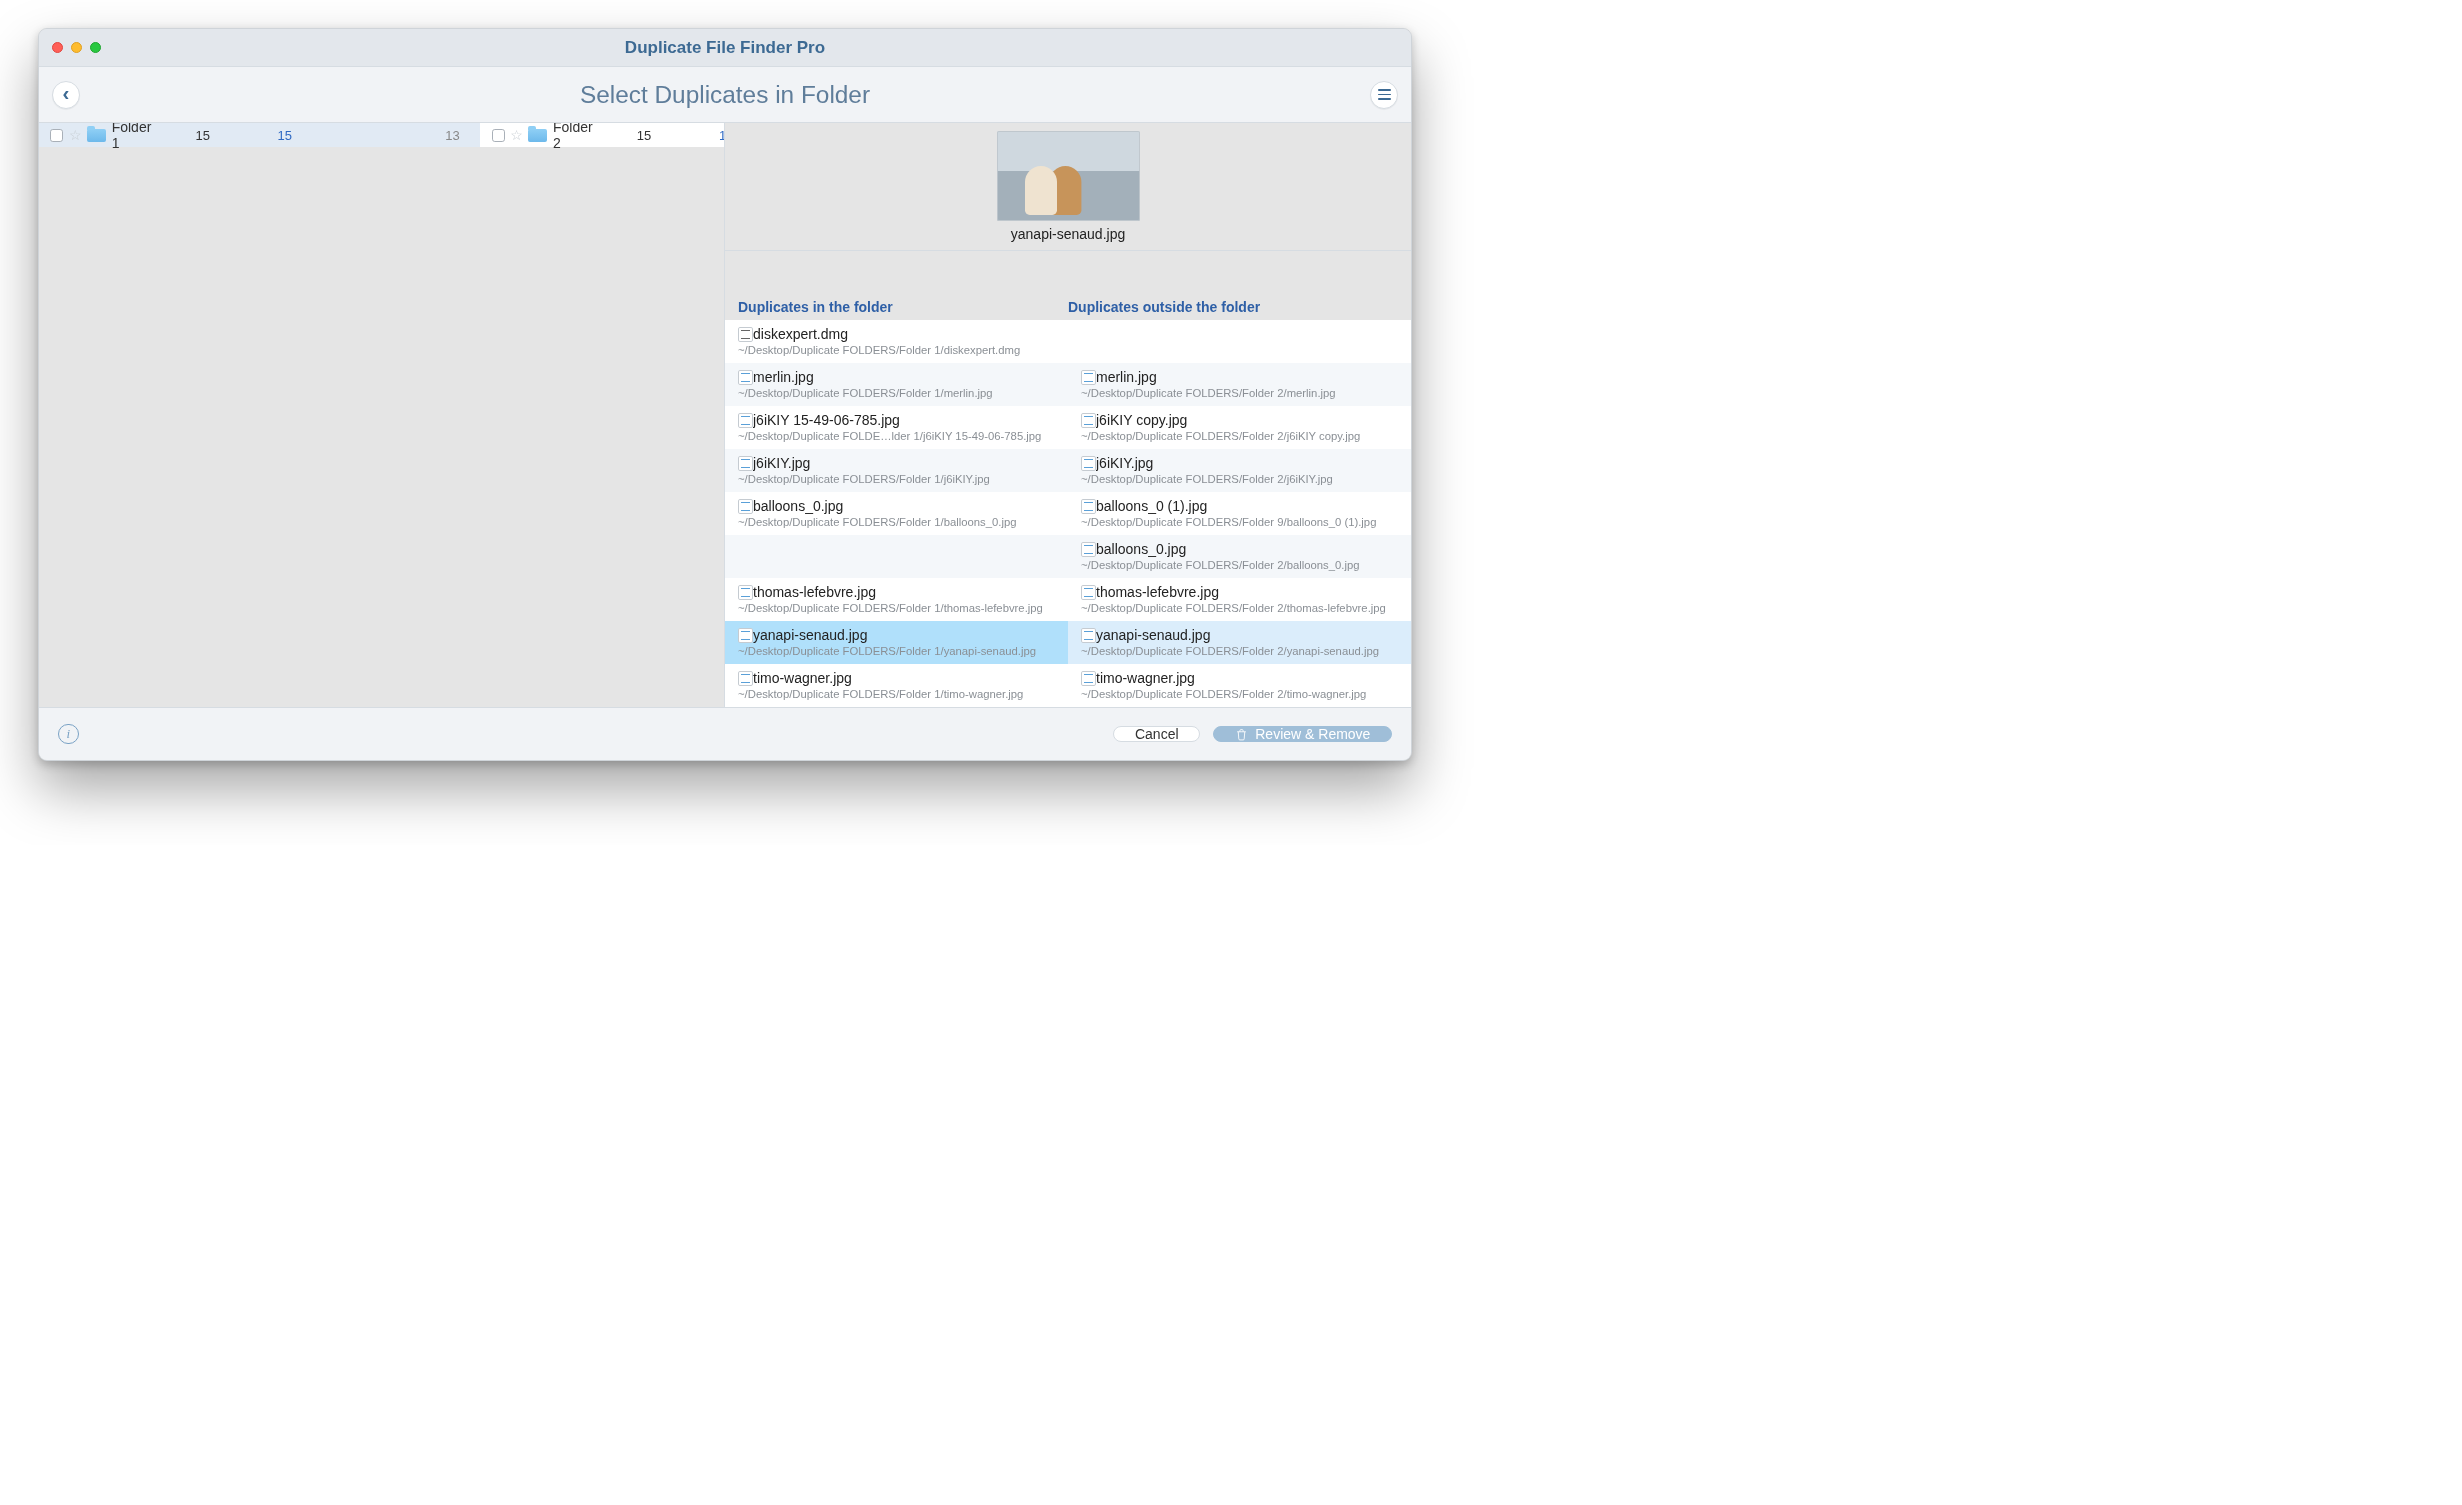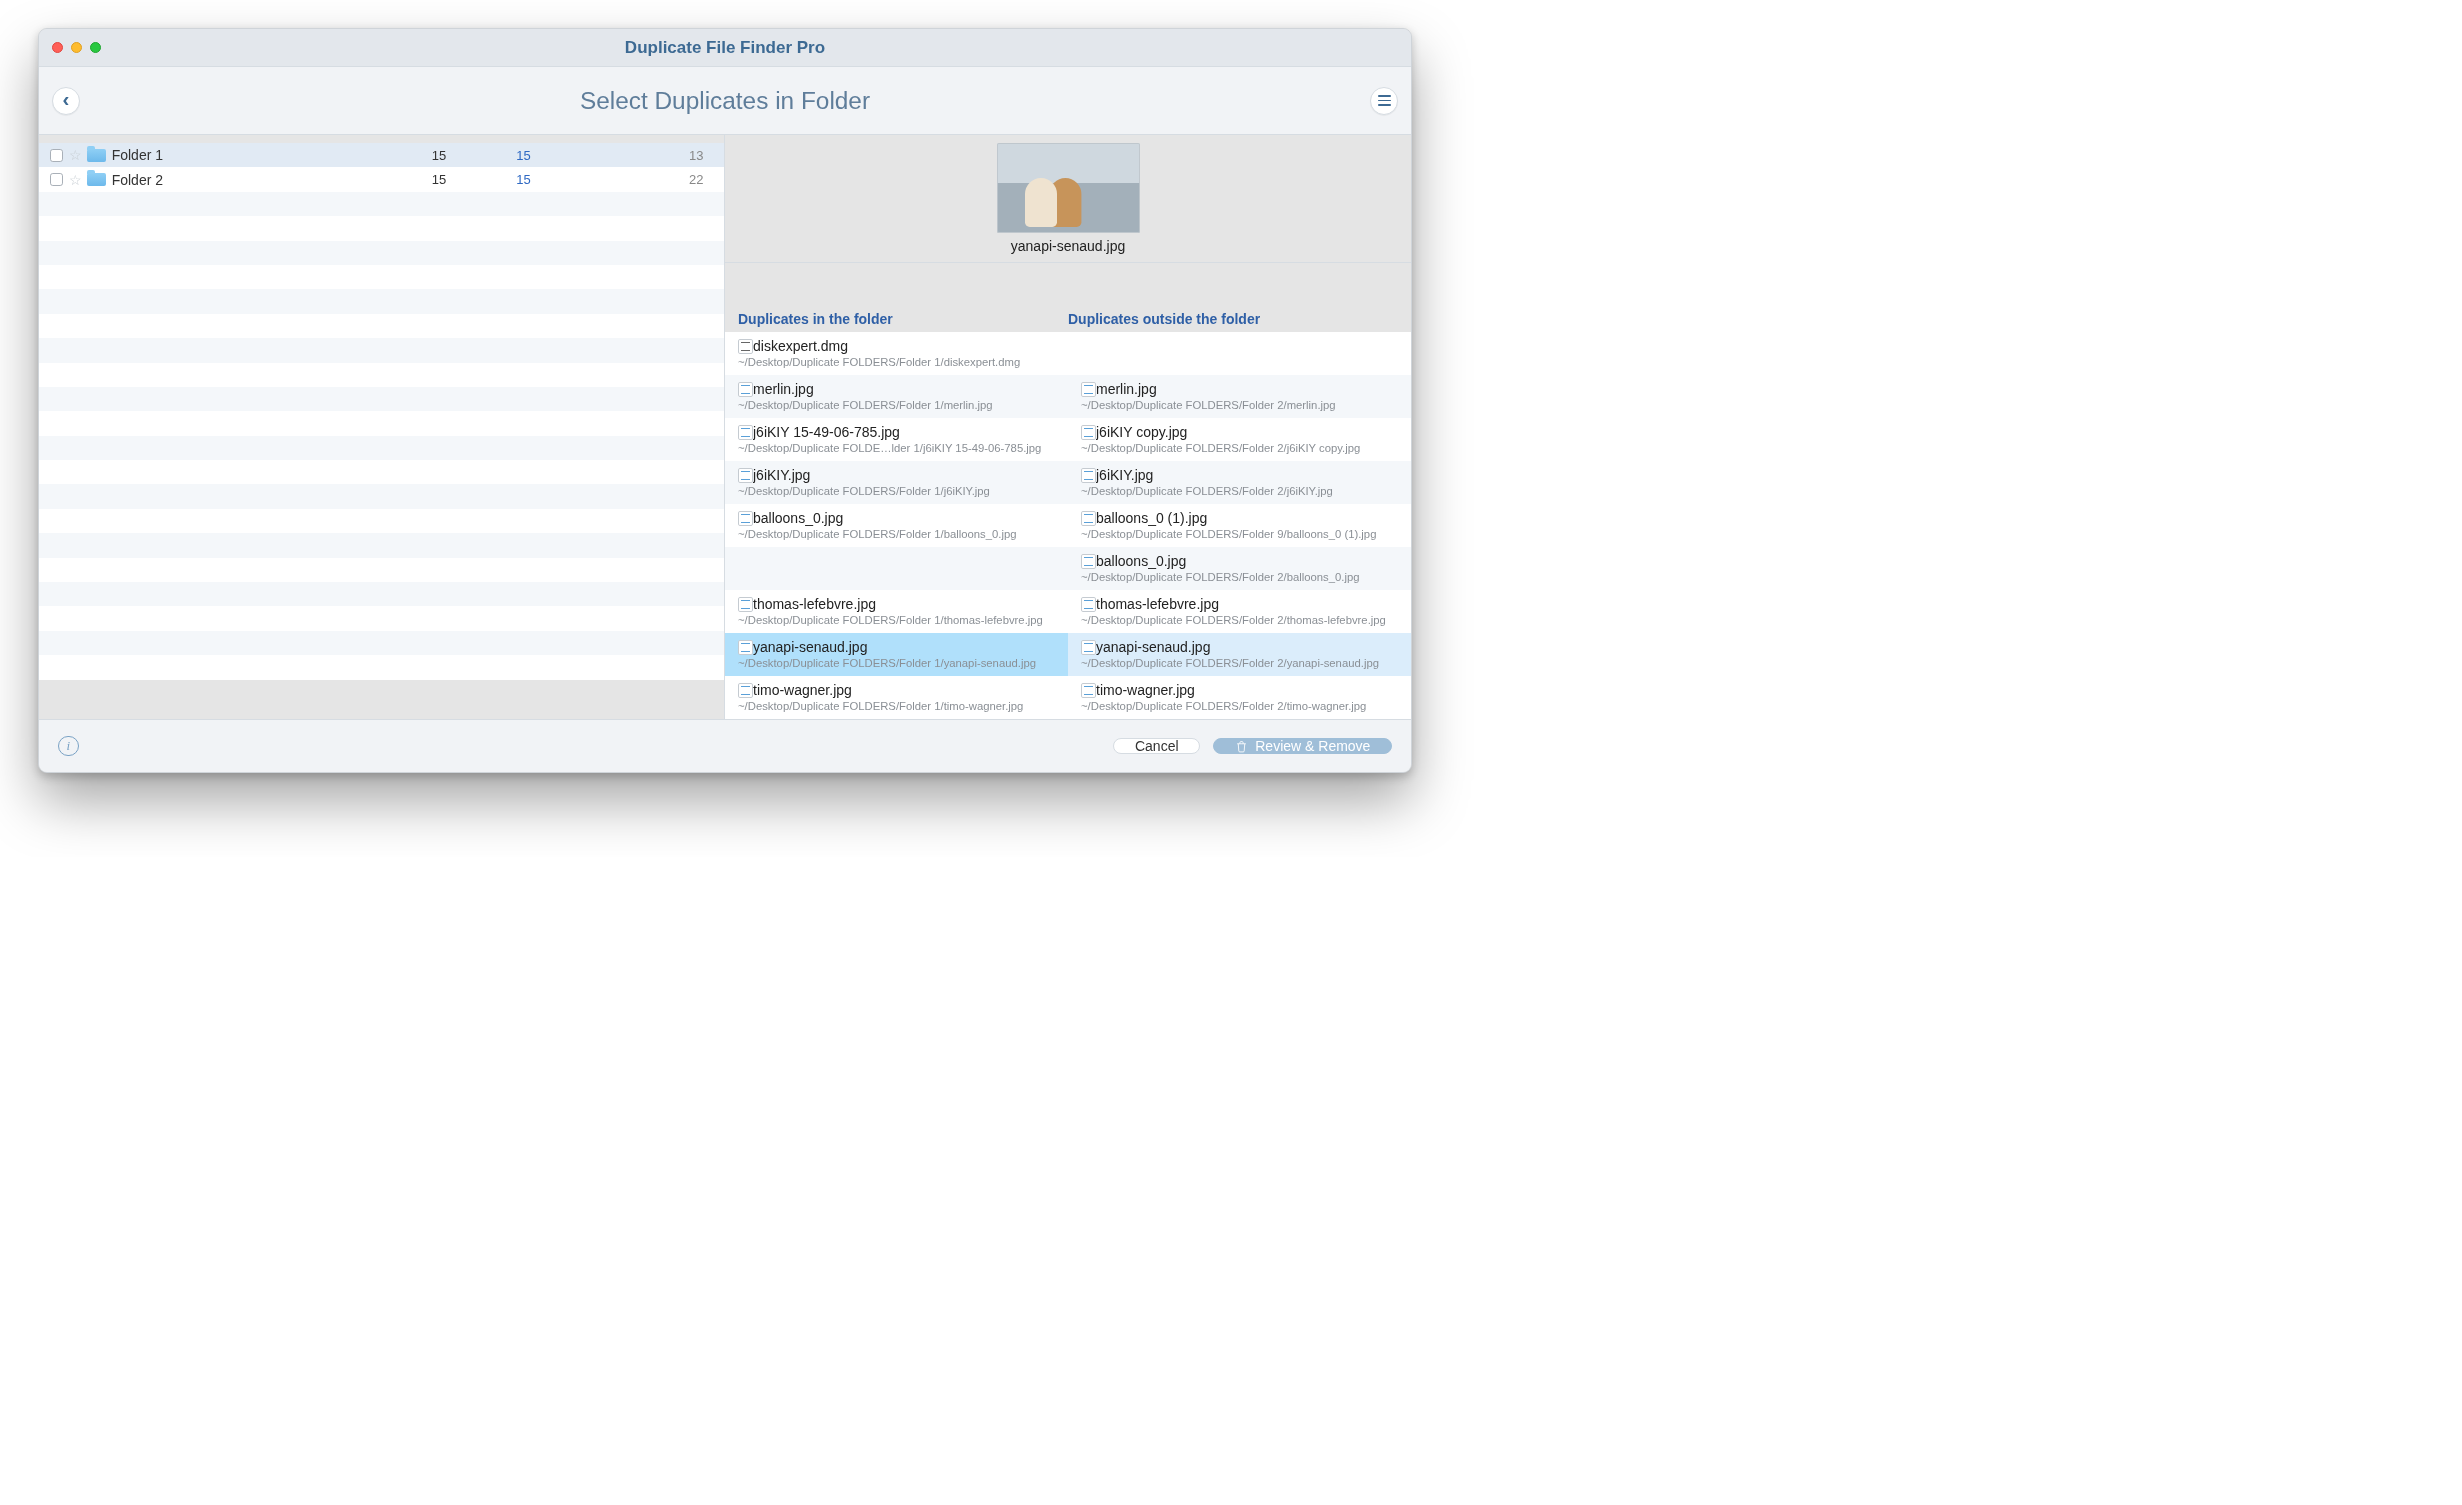--- a/index.html
+++ b/index.html
@@ -53,21 +53,21 @@
   .dot.red { background:#ff5f57; border:0.5px solid #e24640;}
   .dot.yellow { background:#febc2e; border:0.5px solid #dfa023;}
   .dot.green { background:#28c840; border:0.5px solid #1fa52f;}
   .title {
     position:absolute; left:0; right:0; text-align:center;
     font-weight:700; font-size:17px; color: var(--accent);
     pointer-events:none;
   }
   
   .toolbar {
-    height: 68px;
+    height: 56px;
     background: var(--bg-toolbar);
     border-bottom:0.9px solid var(--border);
     display:flex; align-items:center; justify-content:space-between;
     padding: 0 13px;
     position:relative;
   }
   .toolbar .center-title {
     position:absolute; left:0; right:0; text-align:center;
     font-size:24.4px; color: #5f7d9a; font-weight:400;
     pointer-events:none;
@@ -104,21 +104,21 @@
     border-bottom:0.9px solid var(--border);
   }
   .thead div { border-right:0.9px solid var(--border); height:100%; display:flex; align-items:center; }
   .thead div:last-child { border-right:none; }
   .th-name { flex: 1 1 auto; padding-left:45px;}
   .th-dup  { width:88px; justify-content:flex-end; padding-right:11.3px;}
   .th-sel  { width:81px; justify-content:flex-end; padding-right:11.3px;}
   .th-kept { width:62px; justify-content:flex-end; padding-right:11.3px;}
   .th-oth  { width:98px; justify-content:flex-end; padding-right:17px;}
 
-  .rows { flex:1; display:flex; flex-direction:column;margin-top:8px;}
+  .rows { flex:1; display:flex; }
   .row {
     height:24.4px; display:flex; align-items:center;
   }
   .row:nth-child(odd){ background: var(--row-odd);}
   .row:nth-child(even){ background: var(--row-even);}
   .row.data.selected { background:#e1eaf4; }
   .row.data .cell-name { flex:1 1 auto; display:flex; align-items:center; gap:5.6px; padding-left:11.3px; font-size:14px; color:#333;}
   .row.data .cell-dup  { width:88px; text-align:center; font-size:13px; color:#333;}
   .row.data .cell-sel  { width:81px; text-align:center; font-size:13px; color: var(--link-blue);}
   .row.data .cell-kept { width:62px; text-align:center;}

